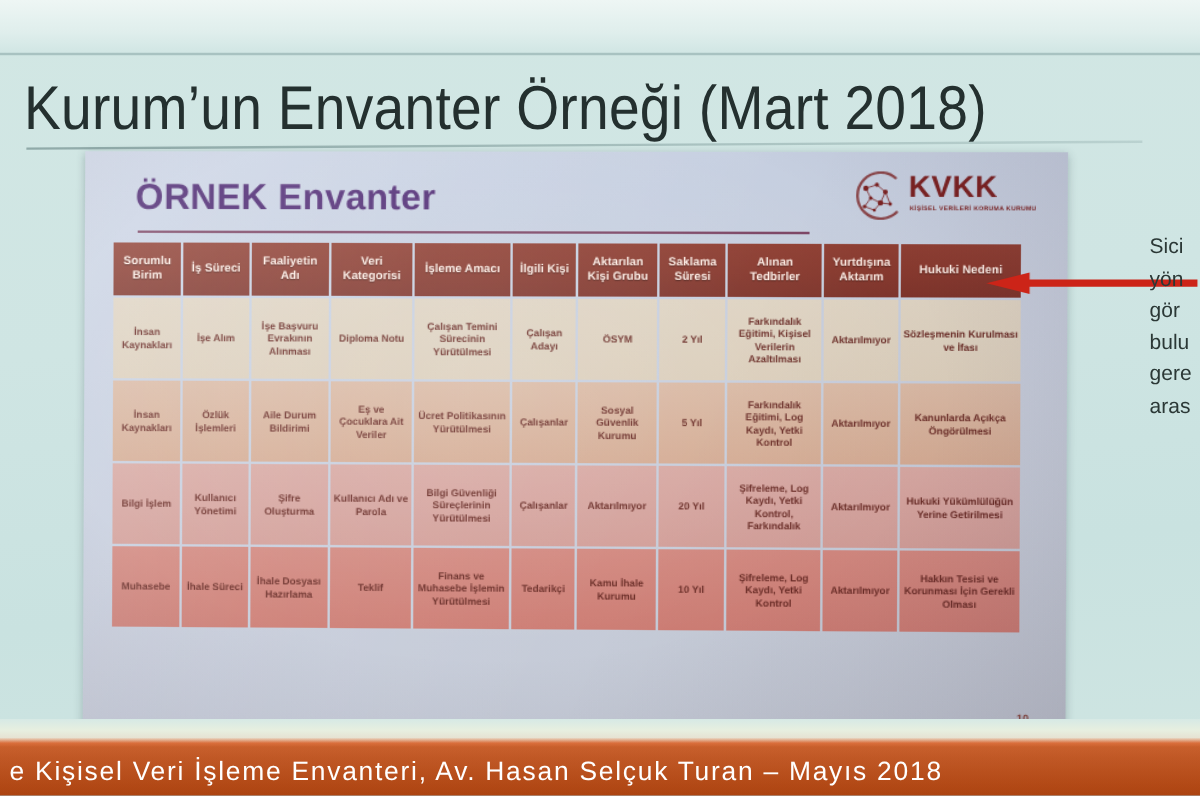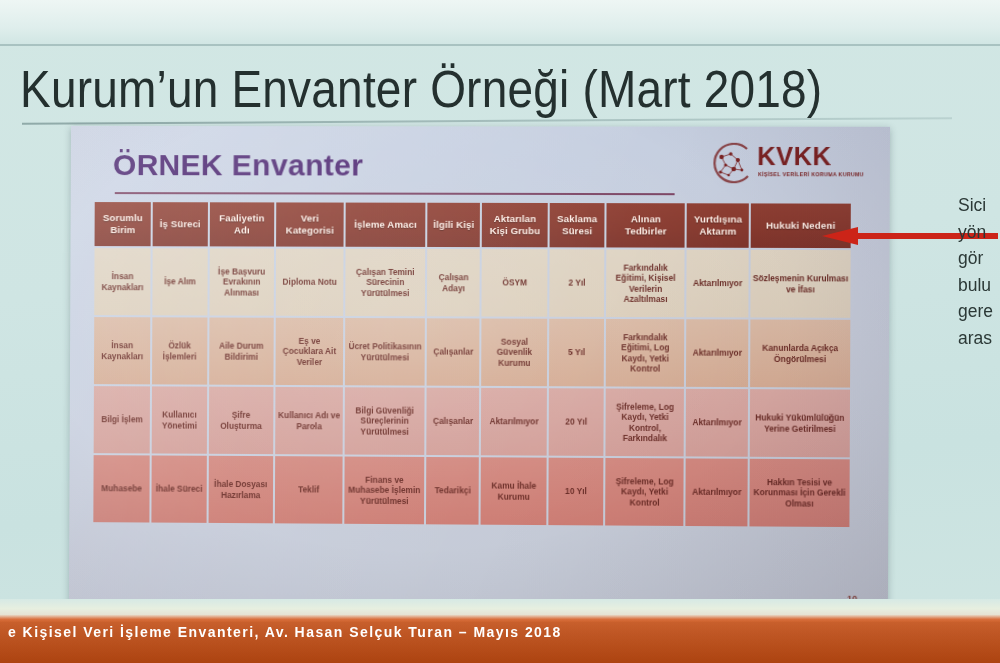--- a/index.html
+++ b/index.html
@@ -234,26 +234,26 @@
   }
   .banner-top-edge {
     position: absolute;
     left: 0; top: 0; width: 1000px; height: 7px;
     background: linear-gradient(180deg,#e8e1cf 0%, #d9622a 60%, #c9541a 100%);
     opacity: .9;
   }
   .banner-text {
     position: absolute;
     left: 8px;
-    top: 6px;
-    font-size: 14px;
+    top: 17px;
+    font-size: 22px;
     line-height: 22px;
     color: #ffffff;
     letter-spacing: 1.45px;
-    font-weight: 700;
+    font-weight: 400;
     white-space: nowrap;
   }
   .banner-fade {
     position: absolute;
     left: 0; top: 0; width: 1000px; height: 48px;
     background: linear-gradient(180deg, rgba(255,255,255,.10) 0%, rgba(0,0,0,.05) 100%);
   }
   .wall-bottom-strip {
     position: absolute;
     left: 0; bottom: 48px; width: 1000px; height: 16px;

